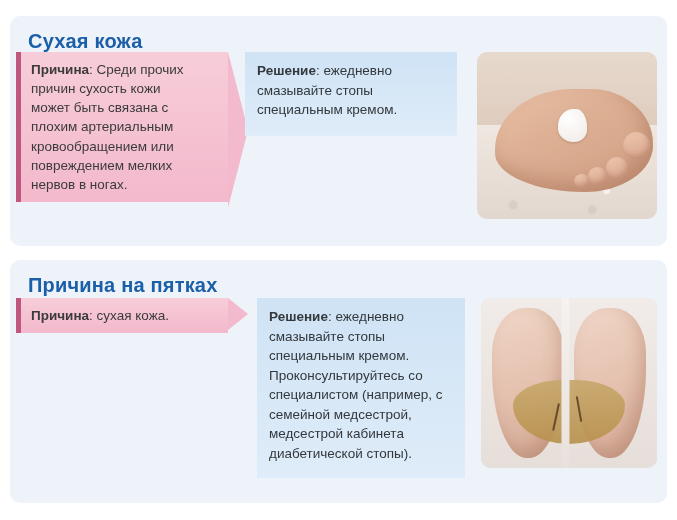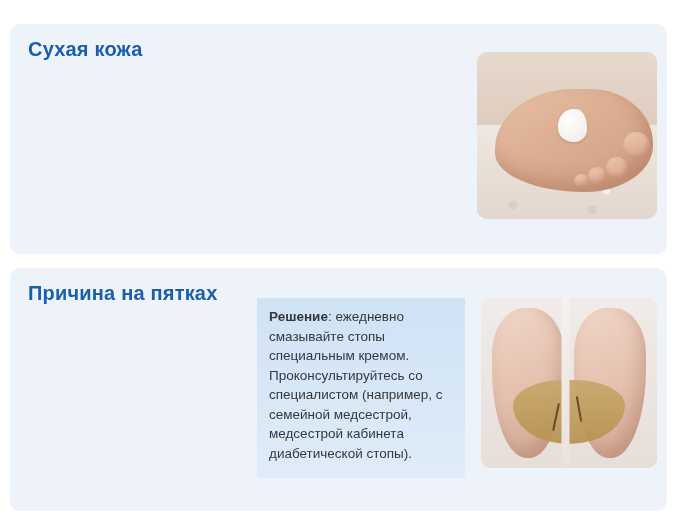--- a/index.html
+++ b/index.html
@@ -12,21 +12,21 @@
     background: #ffffff;
     font-family: "Liberation Sans", sans-serif;
     color: #333333;
     overflow: hidden;
   }
   .page {
     position: relative;
     width: 677px;
     height: 520px;
     box-sizing: border-box;
-    padding: 24px 10px;
+    padding: 16px 10px;
   }
 
   .card {
     position: relative;
     background: #eef2f9;
     border-radius: 10px;
     box-sizing: border-box;
     margin-bottom: 14px;
     padding: 14px 16px 16px 16px;
   }
@@ -230,38 +230,49 @@
 </style>
 </head>
 <body>
 
 <div class="page">
 
   <div class="card card-1">
     <h2 class="card-title">Сухая кожа</h2>
   </div>
 
-
+  <div class="cause cause-1">
+    <b>Причина</b><span>: Среди прочих причин сухость кожи может быть связана с плохим артериальным кровообращением или повреждением мелких нервов в ногах.</span>
+    <span class="arrow"></span>
+  </div>
+
+  <div class="solution solution-1">
+    <b>Решение</b><span>: ежедневно смазывайте стопы специальным кремом.</span>
+  </div>
 
   <div class="photo photo-1">
     <div class="foot1-back"></div>
     <div class="carpet"></div>
     <div class="foot1">
       <span class="toe t1"></span>
       <span class="toe t2"></span>
       <span class="toe t3"></span>
       <span class="toe t4"></span>
     </div>
     <div class="cream"></div>
   </div>
 
   <div class="card card-2">
     <h2 class="card-title">Причина на пятках</h2>
   </div>
 
+  <div class="cause cause-2">
+    <b>Причина</b><span>: сухая кожа.</span>
+    <span class="arrow"></span>
+  </div>
 
   <div class="solution solution-2">
     <b>Решение</b><span>: ежедневно смазывайте стопы специальным кремом. Проконсультируйтесь со специалистом  (например, с семейной медсестрой, медсестрой кабинета диабетической стопы).</span>
   </div>
 
   <div class="photo photo-2">
     <div class="heel-bg"></div>
     <div class="heel left"></div>
     <div class="heel right"></div>
     <div class="crack-area">

